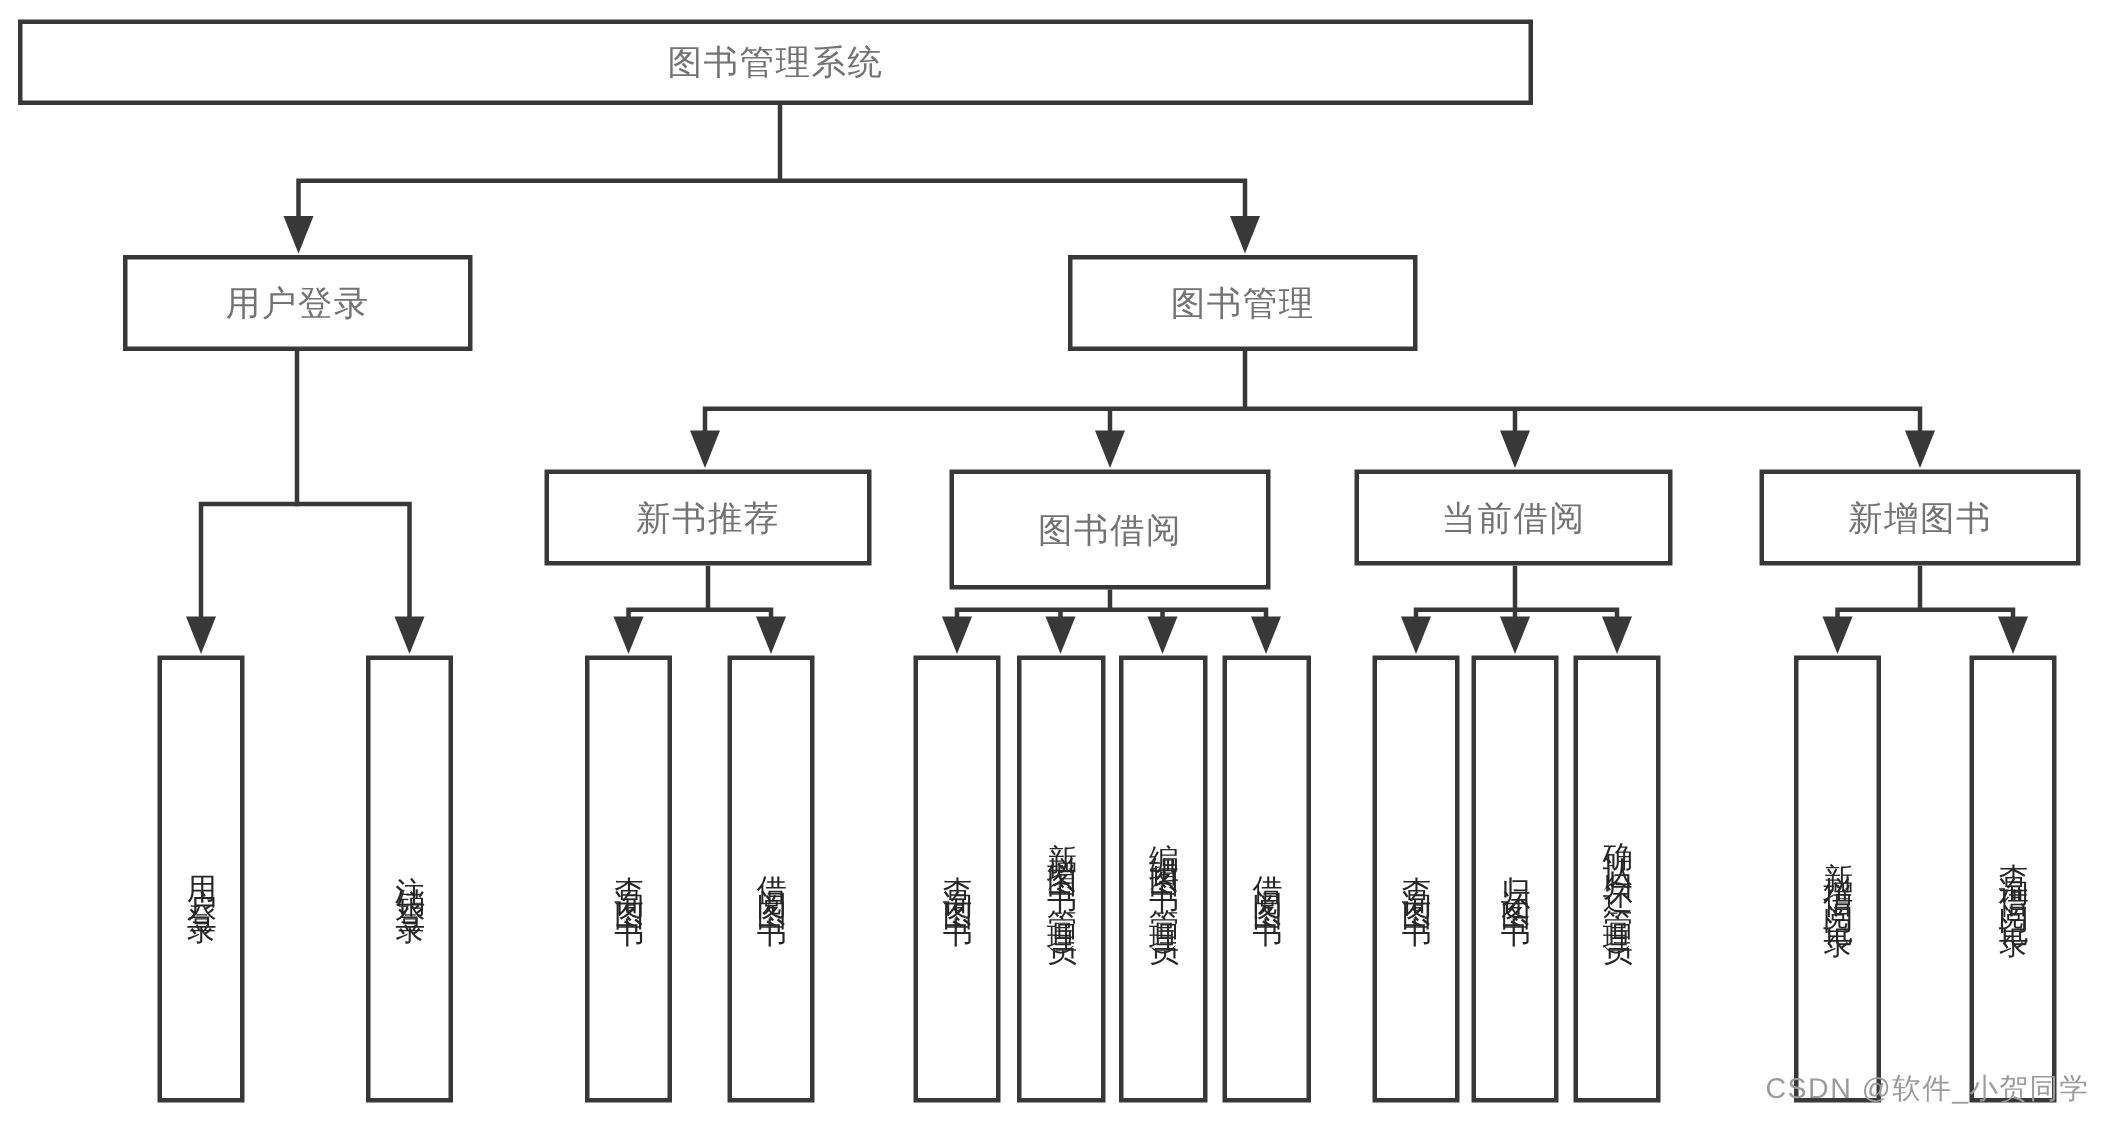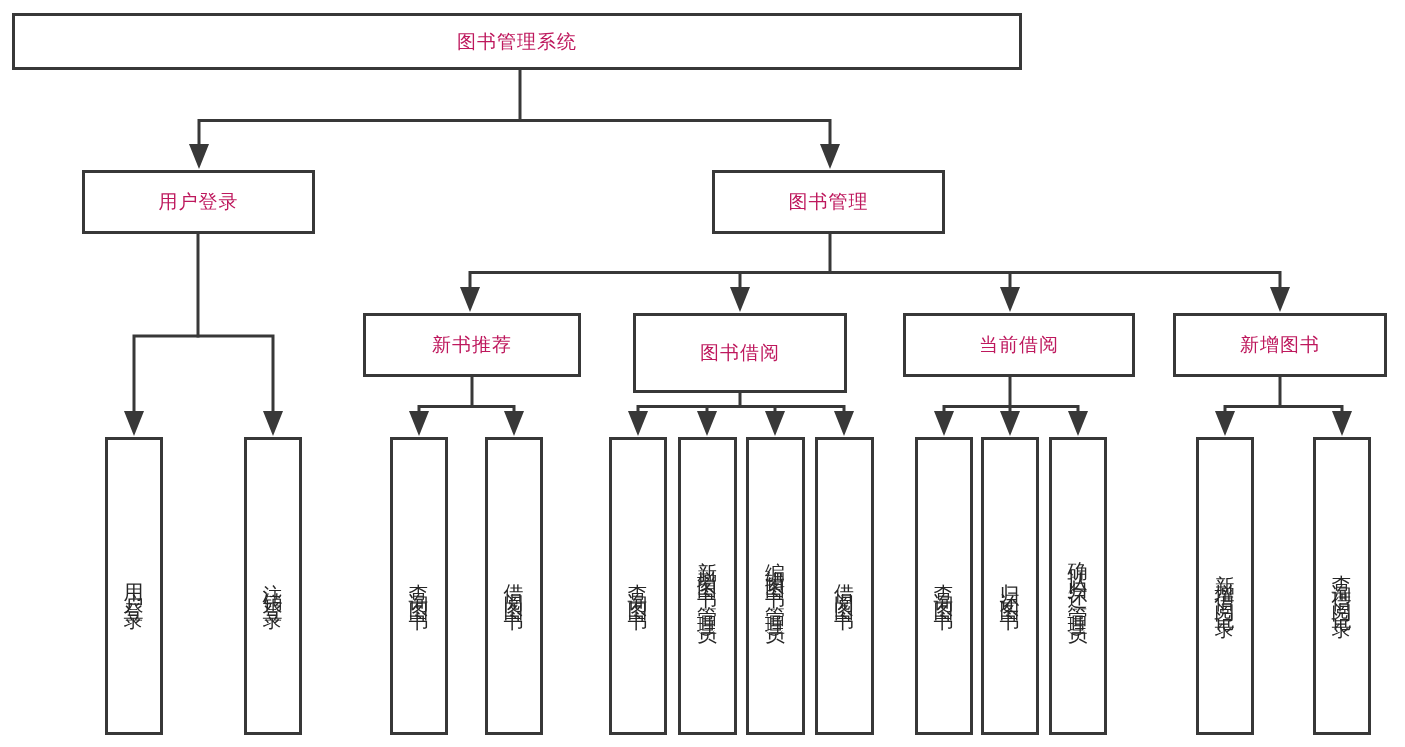--- a/index.html
+++ b/index.html
@@ -16,24 +16,24 @@
     box-sizing:border-box;
     background:#ffffff;
     border:3px solid #383838;
     display:flex;
     align-items:center;
     justify-content:center;
     color:#262626;
     z-index:1;
   }
   .h-label {
-    font-size:19px;
+    font-size:23px;
     letter-spacing:1px;
     white-space:nowrap;
-    color:#be185d;
+    color:#737373;
   }
   .v-label {
     writing-mode:vertical-rl;
     text-orientation:mixed;
     font-size:20px;
     line-height:1;
     letter-spacing:9px;
     color:#262626;
     white-space:nowrap;
   }
@@ -110,21 +110,21 @@
   <div class="node" style="left:712px;top:170px;width:233px;height:64px">
     <span class="h-label">图书管理</span>
   </div>
 
   <div class="node" style="left:363px;top:313px;width:218px;height:64px">
     <span class="h-label">新书推荐</span>
   </div>
   <div class="node" style="left:633px;top:313px;width:214px;height:80px">
     <span class="h-label">图书借阅</span>
   </div>
-  <div class="node" style="left:903px;top:313px;width:232px;height:64px">
+  <div class="node" style="left:903px;top:313px;width:212px;height:64px">
     <span class="h-label">当前借阅</span>
   </div>
   <div class="node" style="left:1173px;top:313px;width:214px;height:64px">
     <span class="h-label">新增图书</span>
   </div>
 
   <div class="node" style="left:105px;top:437px;width:58px;height:298px">
     <span class="v-label">用户登录</span>
   </div>
   <div class="node" style="left:244px;top:437px;width:58px;height:298px">
@@ -161,14 +161,15 @@
     <span class="v-label">确认归还（管理员）</span>
   </div>
 
   <div class="node" style="left:1196px;top:437px;width:58px;height:298px">
     <span class="v-label">新增借阅记录</span>
   </div>
   <div class="node" style="left:1313px;top:437px;width:58px;height:298px">
     <span class="v-label">查询借阅记录</span>
   </div>
 
+  <div class="watermark">CSDN @软件_小贺同学</div>
 
 </div>
 
 </body></html>

